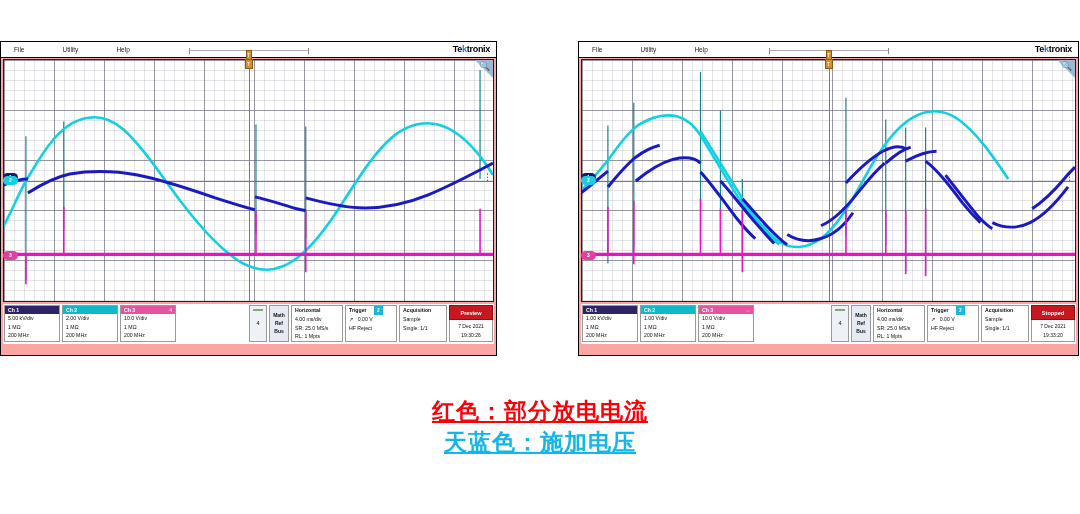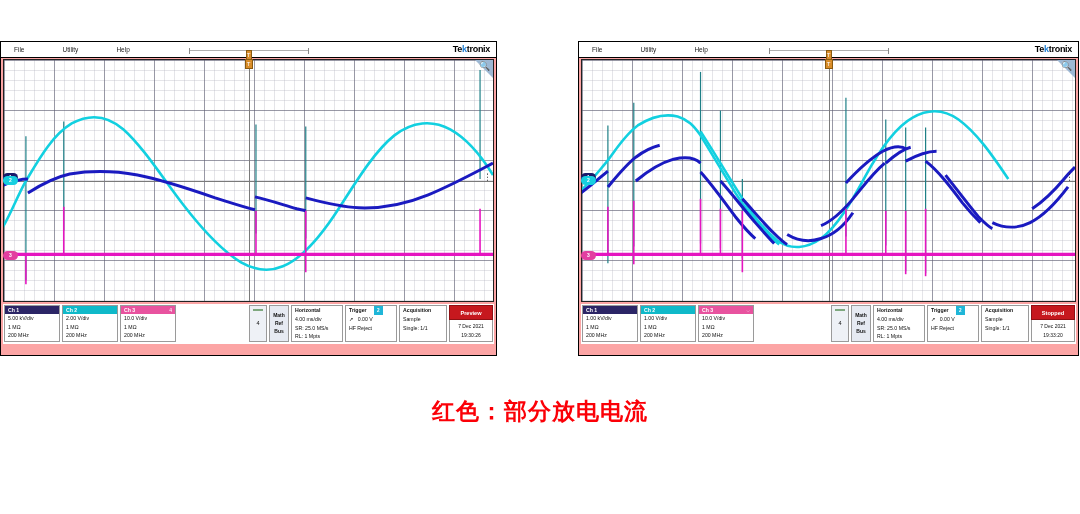--- a/index.html
+++ b/index.html
@@ -262,20 +262,21 @@
     left: 0; right: 0;
     top: 396px;
     text-align: center;
   }
   .legend-line {
     font-size: 23px;
     font-weight: bold;
     line-height: 31px;
     letter-spacing: 1px;
     white-space: nowrap;
+    text-decoration: underline;
   }
   .lg-red  { color: #fb0007; }
   .lg-cyan { color: #12b6e8; }
   .lg-blue { color: #0f16e8; }
 </style>
 </head>
 <body>
 
 <div class="page">
 
@@ -553,15 +554,16 @@
         <div class="state-bot">
           <div>7 Dec 2021</div>
           <div>19:33:20</div>
         </div>
       </div>
     </div>
   </div>
 
   <div class="legend">
     <div class="legend-line lg-red">红色：部分放电电流</div>
+    <div class="legend-line lg-cyan">天蓝色：施加电压</div>
   </div>
 
 </div>
 
 </body></html>

